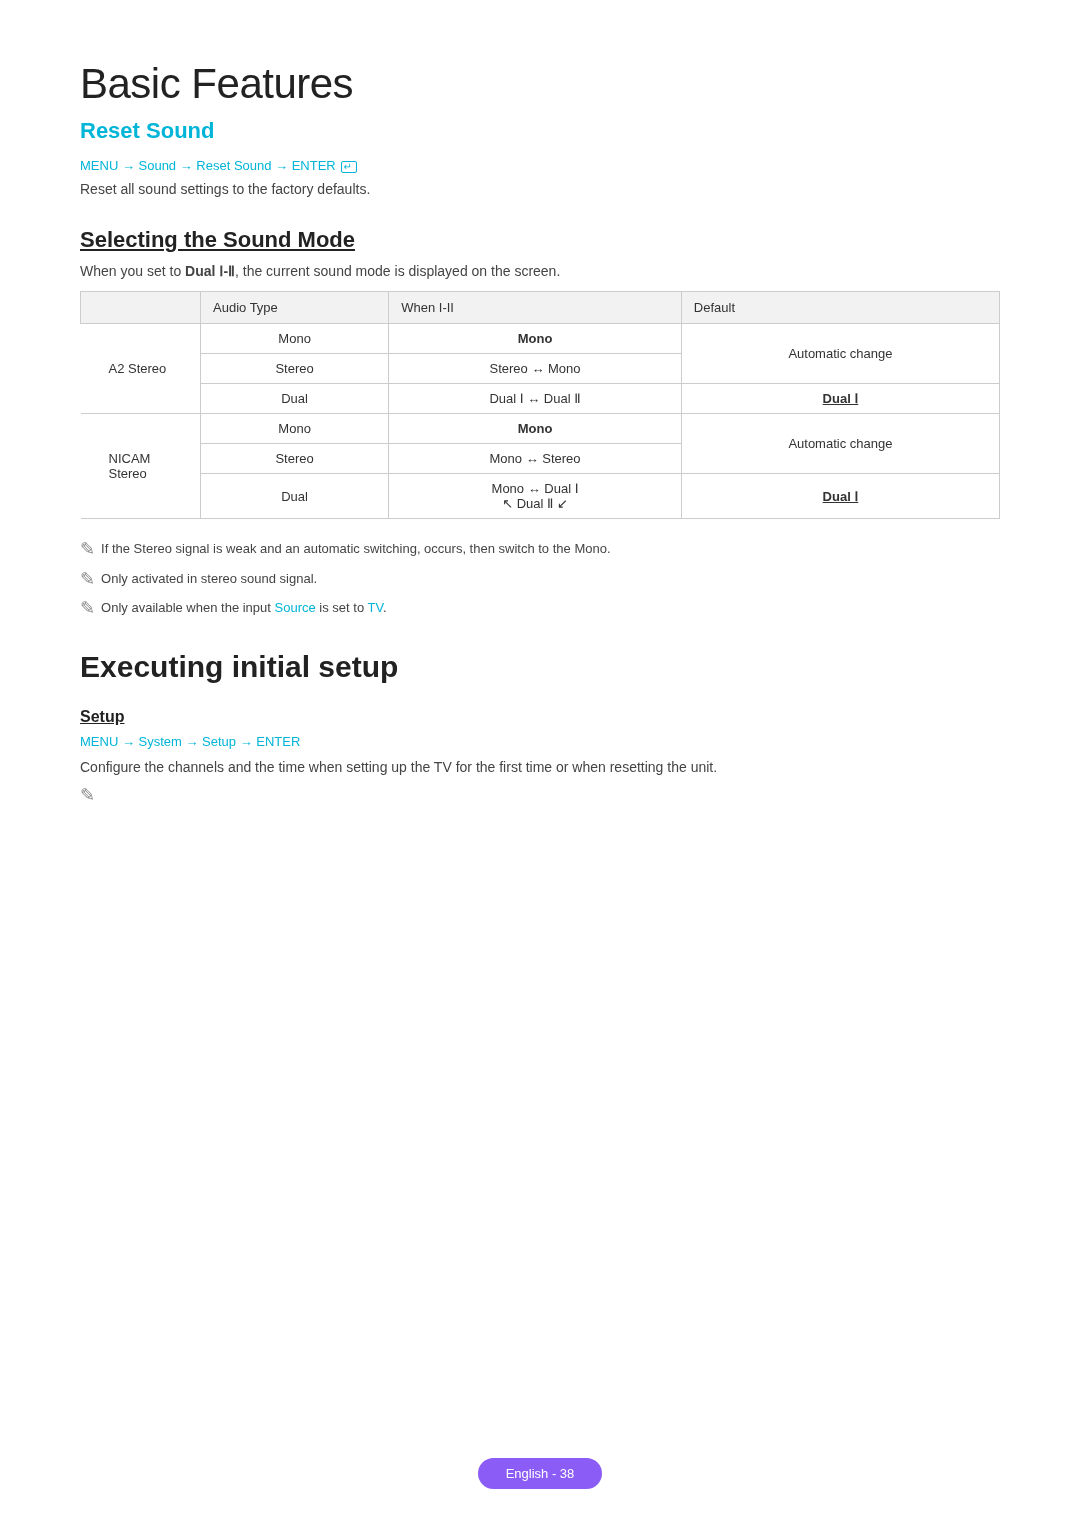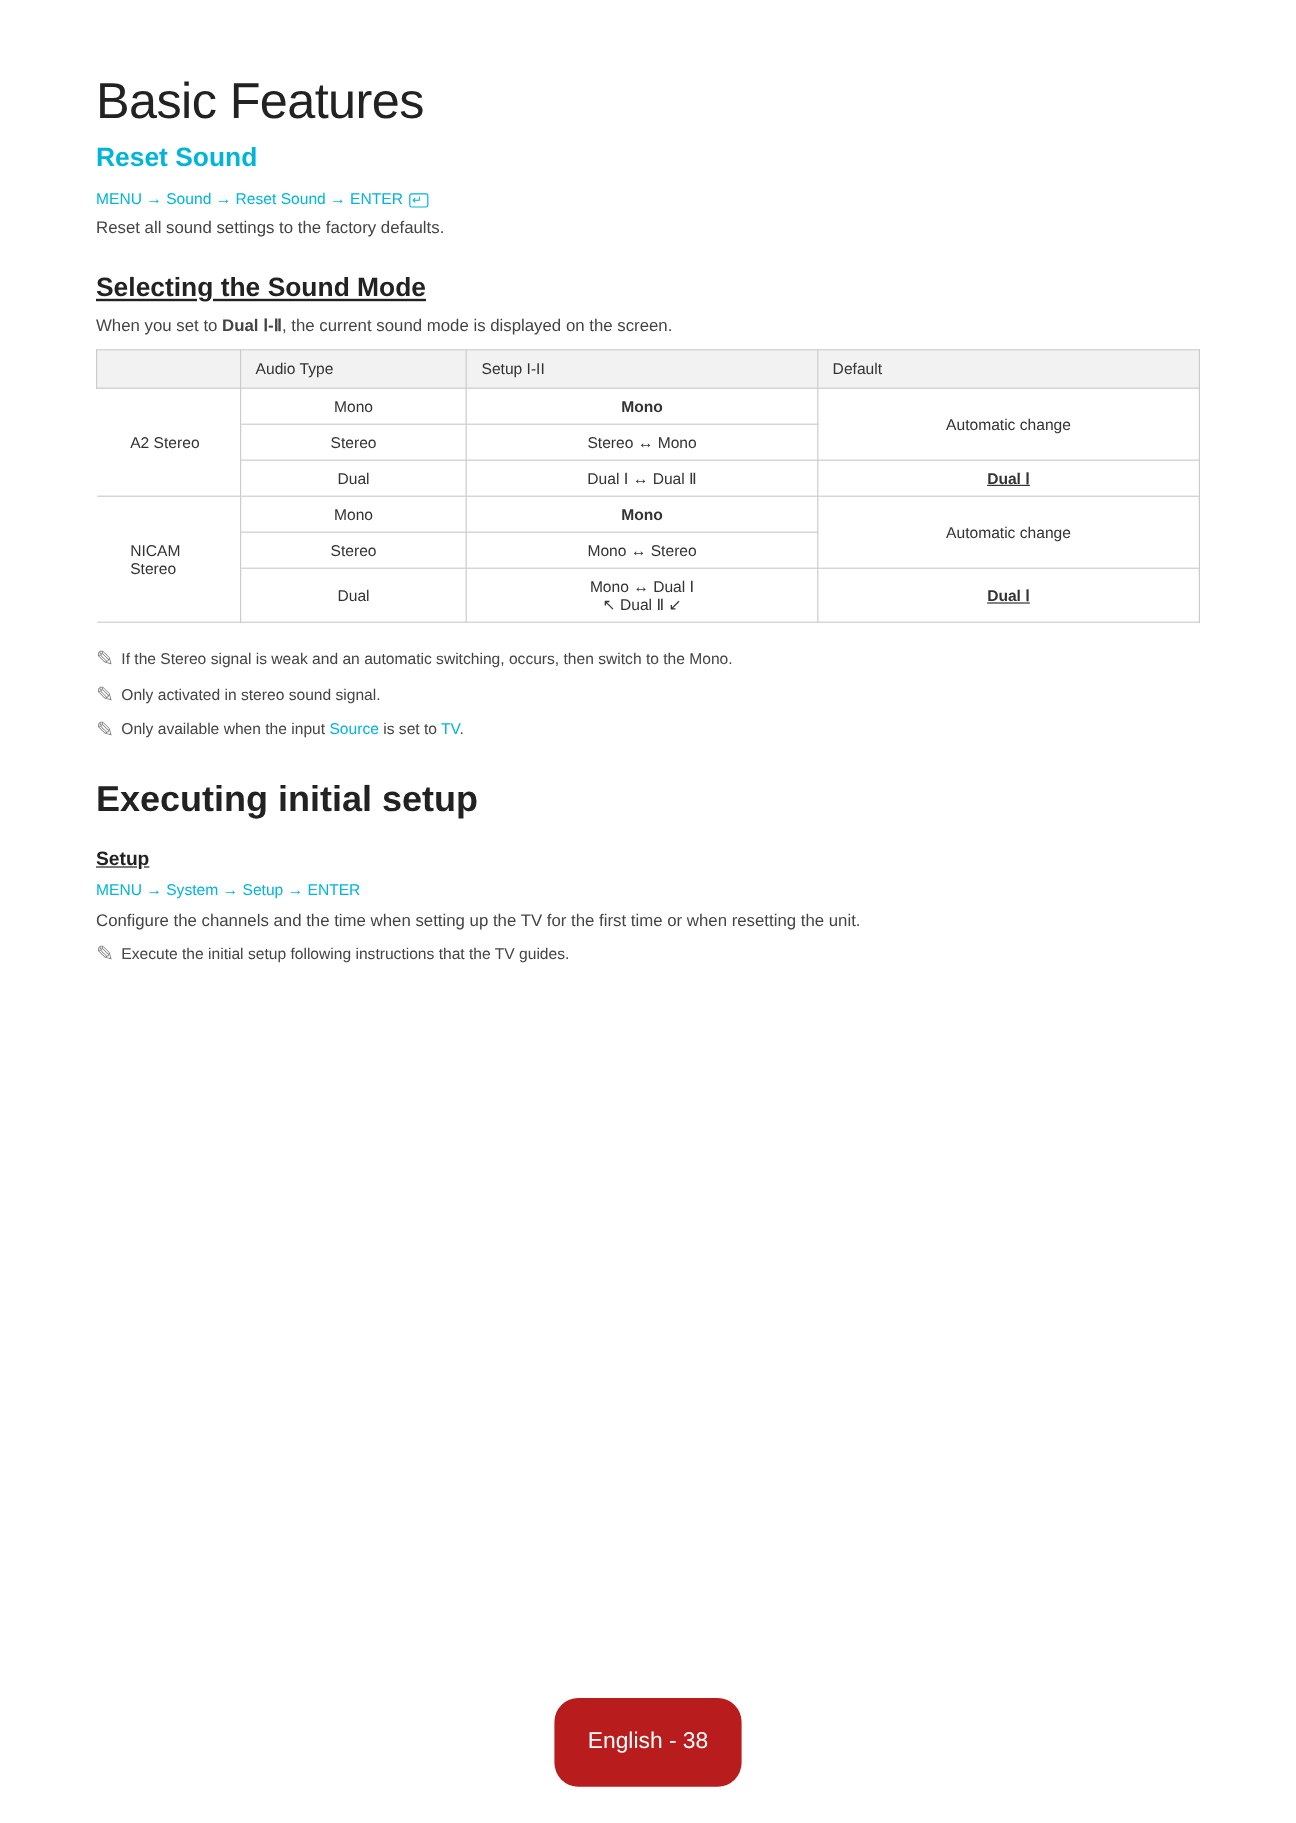--- a/index.html
+++ b/index.html
@@ -157,24 +157,24 @@
     .page-footer {
       position: absolute;
       bottom: 30px;
       left: 0;
       right: 0;
       display: flex;
       justify-content: center;
       align-items: center;
     }
     .footer-badge {
-      background: #b91c1c;
+      background: #8b5cf6;
       color: #fff;
-      font-size: 19px;
-      padding: 26px 28px;
+      font-size: 13px;
+      padding: 8px 28px;
       border-radius: 20px;
     }
     
     .merged-cell {
       vertical-align: middle;
     }
     .bold-text {
       font-weight: bold;
     }
     .underline-cell {
@@ -204,21 +204,21 @@
 
     <div class="subsection-desc">
       <span>When you set to </span><strong>Dual Ⅰ-Ⅱ</strong><span>, the current sound mode is displayed on the screen.</span>
     </div>
 
     <table>
       <thead>
         <tr>
           <th style="width:120px;"></th>
           <th>Audio Type</th>
-          <th>Setup I-II</th>
+          <th>When I-II</th>
           <th>Default</th>
         </tr>
       </thead>
       <tbody>
 
         <tr>
           <td rowspan="3" class="row-label merged-cell">A2 Stereo</td>
           <td>Mono</td>
           <td class="bold-text">Mono</td>
           <td rowspan="2" class="merged-cell">Automatic change</td>
@@ -273,21 +273,20 @@
 
     <div class="setup-subsection">
       <div class="setup-title">Setup</div>
       <div class="setup-breadcrumb">
         <span>MENU → System → Setup → ENTER</span>
         <span class="enter-icon"></span>
       </div>
       <div class="setup-desc">Configure the channels and the time when setting up the TV for the first time or when resetting the unit.</div>
       <div class="note-item">
         <span class="note-icon">✎</span>
-        <span class="note-text">Execute the initial setup following instructions that the TV guides.</span>
       </div>
     </div>
   </div>
 </div>
 
 <div class="page-footer">
   <div class="footer-badge">English - 38</div>
 </div>
 
 </body></html>

